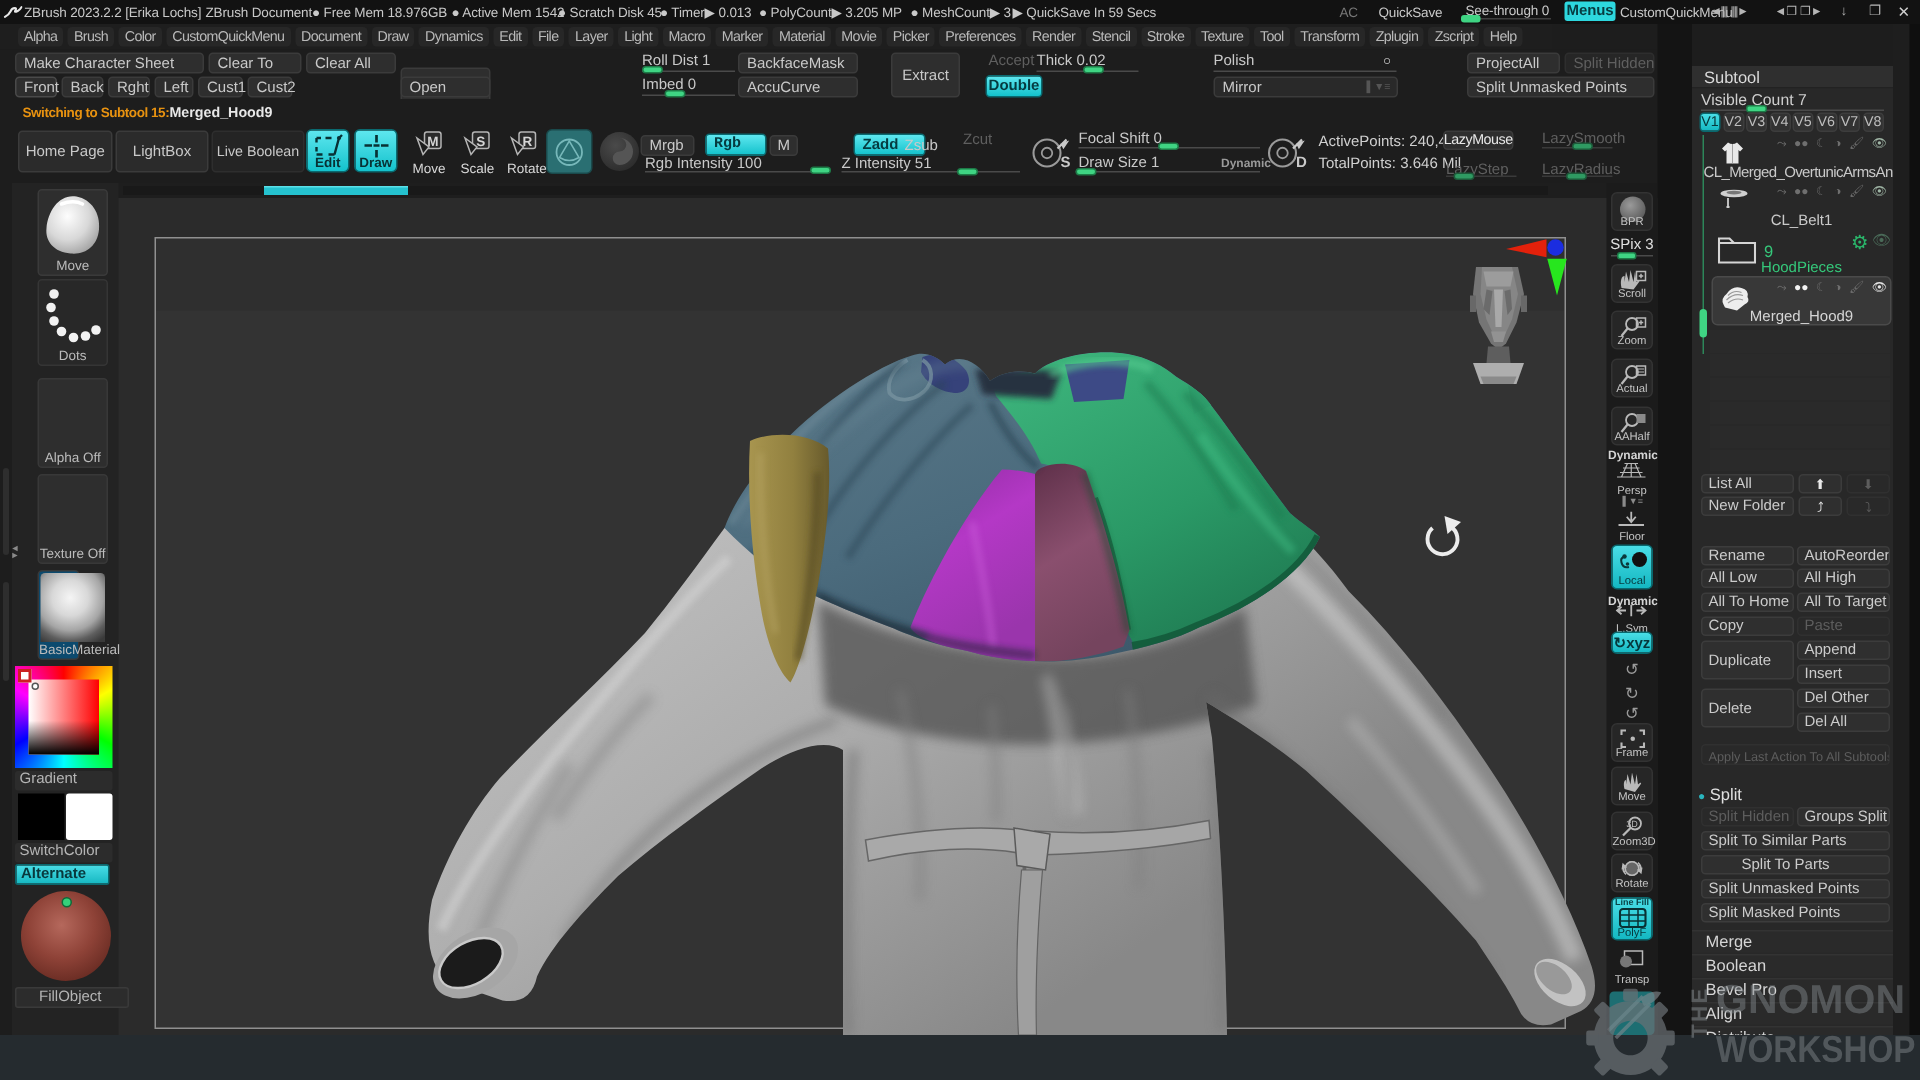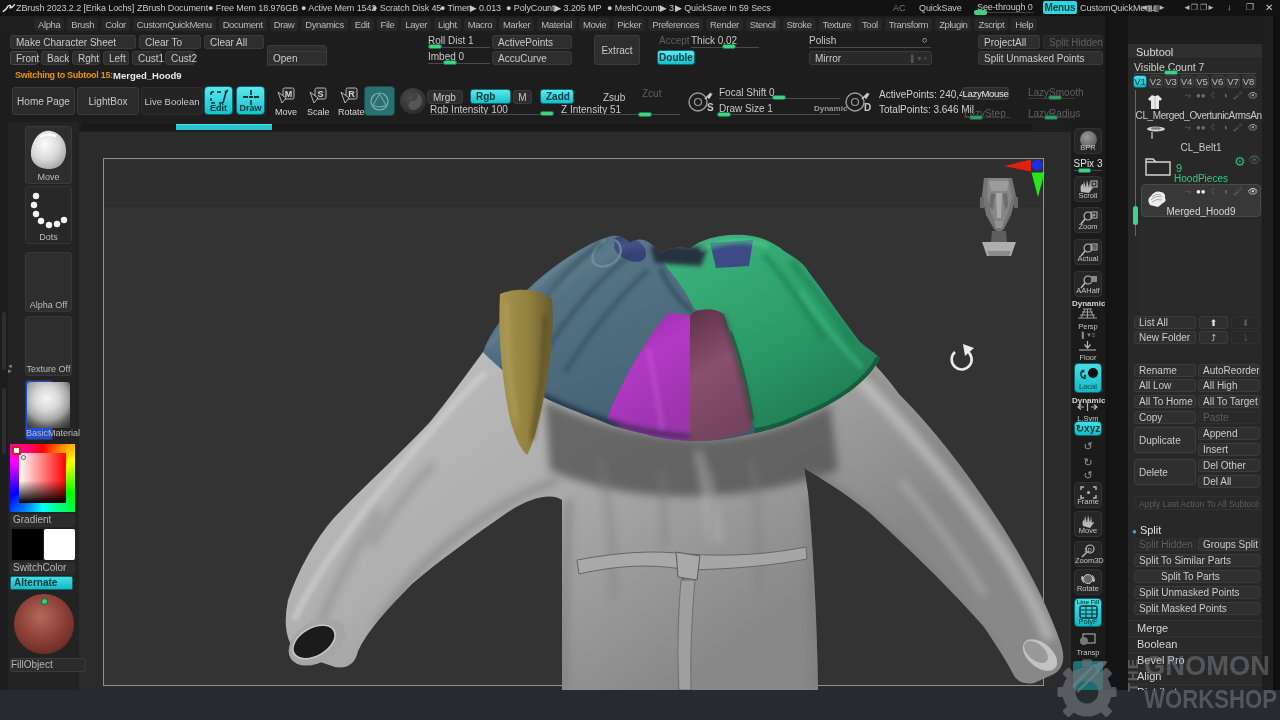--- a/index.html
+++ b/index.html
@@ -58,21 +58,21 @@
     <div class="abs" style="left:974px;top:10px;width:13px;height:5px;background:#3fd483;border-radius:2px;"></div>
     <div class="abs" style="left:1043px;top:1px;width:34px;height:13px;background:#2dd7de;border-radius:2px;color:#073b40;font-weight:bold;text-align:center;line-height:13px;font-size:10px;">Menus</div>
     <span class="abs" style="left:1080px;top:3px;">CustomQuickMenu</span>
     <span class="abs" style="left:1140px;top:3px;color:#b5b5b5;font-size:8px;letter-spacing:-1px;">◄||||&nbsp; ||||►</span>
     <span class="abs" style="left:1183px;top:3px;color:#b5b5b5;font-size:8px;">◄❐&nbsp;❐►</span>
     <span class="abs" style="left:1227px;top:2px;color:#b5b5b5;font-size:9px;">↓</span>
     <span class="abs" style="left:1246px;top:2px;color:#b5b5b5;font-size:9px;">❐</span>
     <span class="abs" style="left:1265px;top:2px;color:#cfcfcf;font-size:10px;">✕</span>
   </div>
 
-  <div class="abs" id="menubar" style="left:0;top:16px;width:1035px;height:17px;background:#1e1e1e;padding-left:22px;">
+  <div class="abs" id="menubar" style="left:0;top:16px;width:1035px;height:17px;background:#1e1e1e;">
     <div style="display:flex;gap:3px;padding-left:12px;height:17px;align-items:center;font-size:9.5px;letter-spacing:-0.4px;color:#b9b9b9;">
       <span class="mi">Alpha</span>
         <span class="mi">Brush</span>
         <span class="mi">Color</span>
         <span class="mi">CustomQuickMenu</span>
         <span class="mi">Document</span>
         <span class="mi">Draw</span>
         <span class="mi">Dynamics</span>
         <span class="mi">Edit</span>
         <span class="mi">File</span>
@@ -110,21 +110,21 @@
     <div class="btn" style="left:132px;top:18px;width:30px;height:14px;">Cust1</div>
     <div class="btn" style="left:165px;top:18px;width:30px;height:14px;">Cust2</div>
     <div class="btn" style="left:267px;top:18px;width:60px;height:14px;">Open</div>
 
     <span class="slabel" style="left:428px;top:2px;">Roll Dist 1</span>
     <div class="track" style="left:428px;top:14px;width:62px;"></div>
     <div class="knob" style="left:428px;top:11px;"></div>
     <span class="slabel" style="left:428px;top:18px;">Imbed 0</span>
     <div class="track" style="left:428px;top:30px;width:62px;"></div>
     <div class="knob" style="left:443px;top:27px;"></div>
-    <div class="btn" style="left:492px;top:2px;width:80px;height:14px;">ActivePoints</div>
+    <div class="btn" style="left:492px;top:2px;width:80px;height:14px;">BackfaceMask</div>
     <div class="btn" style="left:492px;top:18px;width:80px;height:14px;">AccuCurve</div>
     <div class="btn ctr" style="left:594px;top:2px;width:46px;height:30px;text-align:center;">Extract</div>
     <span class="slabel g" style="left:659px;top:2px;">Accept</span>
     <div class="btn cyan ctr" style="left:657px;top:17px;width:38px;height:15px;">Double</div>
     <span class="slabel" style="left:691px;top:2px;">Thick 0.02</span>
     <div class="track" style="left:691px;top:14px;width:68px;"></div>
     <div class="knob" style="left:722px;top:11px;"></div>
     <span class="slabel" style="left:809px;top:2px;">Polish</span>
     <div class="track" style="left:809px;top:14px;width:122px;"></div>
     <span class="abs" style="left:922px;top:2px;color:#e0e0e0;font-size:9px;">○</span>
@@ -185,26 +185,26 @@
           <circle cx="10.5" cy="10.5" r="8.5" fill="none" stroke="#77b8ba" stroke-width="1.2"></circle>
           <path d="M10.5 3 L17 14 Q10.5 18 4 14 Z" fill="none" stroke="#77b8ba" stroke-width="1"></path>
         </svg>
     </div>
     <div class="abs" style="left:400px;top:4px;width:26px;height:26px;border-radius:50%;background:radial-gradient(circle at 40% 35%,#4a4a4a,#242424);">
       <svg class="abs" style="left:3px;top:3px;" width="20" height="20" viewBox="0 0 20 20">
           <path d="M10 1 a9 9 0 0 1 0 18 a4.5 4.5 0 0 1 0 -9 a4.5 4.5 0 0 0 0 -9" fill="#555"></path>
         </svg>
     </div>
     <div class="btn" style="left:427px;top:6px;width:36px;height:14px;">Mrgb</div>
-    <div class="btn cyan" style="left:470px;top:5px;width:41px;height:15px;">Rgb</div>
+    <div class="btn cyan" style="left:470px;top:5px;width:41px;height:15px;font-family:Liberation Mono, monospace;">Rgb</div>
     <div class="btn ctr" style="left:513px;top:6px;width:19px;height:14px;">M</div>
     <span class="slabel" style="left:430px;top:20px;">Rgb Intensity 100</span>
     <div class="track" style="left:430px;top:30px;width:122px;"></div>
     <div class="knob" style="left:540px;top:27px;"></div>
-    <div class="btn cyan" style="left:540px;top:5px;width:34px;height:15px;">Zadd</div>
+    <div class="btn cyan" style="left:569px;top:5px;width:48px;height:15px;">Zadd</div>
     <div class="btn" style="left:598px;top:6px;width:30px;height:14px;border:none;background:none;">Zsub</div>
     <span class="slabel" style="left:561px;top:20px;">Z Intensity 51</span>
     <div class="track" style="left:561px;top:30px;width:119px;"></div>
     <div class="knob" style="left:638px;top:28px;"></div>
     <span class="slabel g" style="left:642px;top:4px;">Zcut</span>
     <svg class="abs" style="left:687px;top:5px;" width="28" height="26" viewBox="0 0 28 26">
       <circle cx="11" cy="13" r="9" fill="none" stroke="#9a9a9a" stroke-width="1.4"></circle>
       <circle cx="11" cy="13" r="3.5" fill="none" stroke="#9a9a9a" stroke-width="1.2"></circle>
       <path d="M18 10 L24 4 M21 7 l3 -1 l-2 3 z" stroke="#c9c9c9" stroke-width="1.5" fill="#c9c9c9"></path>
       <text x="20" y="22" font-size="10" fill="#c9c9c9" font-weight="bold">S</text>
@@ -475,42 +475,42 @@
     </div>
 
     <div class="abs" style="left:25px;top:130px;width:47px;height:60px;background:#2e2e2e;border:1px solid #383838;border-radius:3px;">
       <div class="abs" style="left:0;right:0;bottom:1px;text-align:center;font-size:9px;color:#bcbcbc;">Alpha Off</div>
     </div>
 
     <div class="abs" style="left:25px;top:194px;width:47px;height:60px;background:#2e2e2e;border:1px solid #383838;border-radius:3px;">
       <div class="abs" style="left:0;right:0;bottom:1px;text-align:center;font-size:9px;color:#bcbcbc;">Texture Off</div>
     </div>
 
-    <div class="abs" style="left:25px;top:258px;width:28px;height:60px;background:#1d4ed8;border:1px solid #383838;border-radius:3px;">
+    <div class="abs" style="left:25px;top:258px;width:28px;height:60px;background:#0c4a6e;border:1px solid #383838;border-radius:3px;">
       <div class="abs" style="left:1px;top:1px;width:43px;height:46px;border-radius:3px 3px 0 0;background:radial-gradient(circle at 46% 36%,#f5f5f5 0%,#d8d8d8 32%,#a5a5a5 58%,#5e5e5e 76%,#3a3a3a 92%);"></div>
       <div class="abs" style="left:0;right:0;bottom:1px;text-align:center;font-size:9px;color:#bcbcbc;">BasicMaterial</div>
     </div>
 
     <div class="abs" style="left:10px;top:322px;width:65px;height:68px;background:conic-gradient(from 0deg at 50% 50%, red, #ff0, #0f0, #0ff, #00f, #f0f, red);">
       <div class="abs" style="left:9px;top:9px;width:47px;height:50px;background:linear-gradient(to bottom, rgba(0,0,0,0) 55%, #000 100%), linear-gradient(to right, #fff, #f00);"></div>
       <div class="abs" style="left:2px;top:2px;width:9px;height:9px;background:#fff;border:2px solid #c22;"></div>
       <div class="abs" style="left:11px;top:11px;width:5px;height:5px;border-radius:50%;border:1.5px solid #555;background:#fff;"></div>
     </div>
     <div class="abs" style="left:10px;top:392px;width:65px;height:13px;background:#2c2c2c;border-radius:2px;text-align:left;padding-left:3px;font-size:10px;color:#b5b5b5;">Gradient</div>
 
     <div class="abs" style="left:12px;top:407px;width:31px;height:31px;background:#000;"></div>
     <div class="abs" style="left:44px;top:407px;width:31px;height:31px;background:#fff;border-radius:2px;"></div>
     <div class="abs" style="left:10px;top:440px;width:65px;height:13px;background:#2c2c2c;border-radius:2px;padding-left:3px;font-size:10px;color:#b5b5b5;">SwitchColor</div>
 
     <div class="abs" style="left:10px;top:454px;width:63px;height:14px;background:linear-gradient(#49dde6,#17b8c2);border-radius:2px;border:1px solid #0a686e;padding-left:3px;font-size:10px;color:#08393d;font-weight:bold;">Alternate</div>
 
     <div class="abs" style="left:14px;top:472px;width:60px;height:60px;border-radius:50%;background:radial-gradient(circle at 45% 38%,#b5685c 0%,#8e4237 45%,#5c241c 90%,#471b15 100%);">
       <div class="abs" style="left:27px;top:4px;width:7px;height:7px;border-radius:50%;background:#35d07a;border:1px solid #0d6a38;"></div>
     </div>
-    <div class="abs" style="left:10px;top:536px;width:76px;height:14px;background:#2c2c2c;border:1px solid #3a3a3a;border-radius:2px;padding-left:0;font-size:10px;color:#b5b5b5;">FillObject</div>
+    <div class="abs" style="left:10px;top:536px;width:76px;height:14px;background:#2c2c2c;border:1px solid #3a3a3a;border-radius:2px;padding-left:15px;font-size:10px;color:#b5b5b5;">FillObject</div>
 
     <div class="abs" style="left:0;top:0;width:8px;height:568px;background:#1d1d1d;"></div>
     <div class="abs" style="left:2px;top:190px;width:4px;height:58px;background:#2e2e2e;border-radius:2px;"></div>
     <div class="abs" style="left:2px;top:266px;width:4px;height:66px;background:#2e2e2e;border-radius:2px;"></div>
     <div class="abs" style="left:7px;top:242px;font-size:6px;color:#8a8a8a;line-height:5px;">◄<br>►</div>
   </div>
 
   <div class="abs" id="rtoolbar" style="left:1071px;top:122px;width:34px;height:568px;background:#1b1b1b;">
 
     <div class="rtb" style="top:6px;height:26px;">

